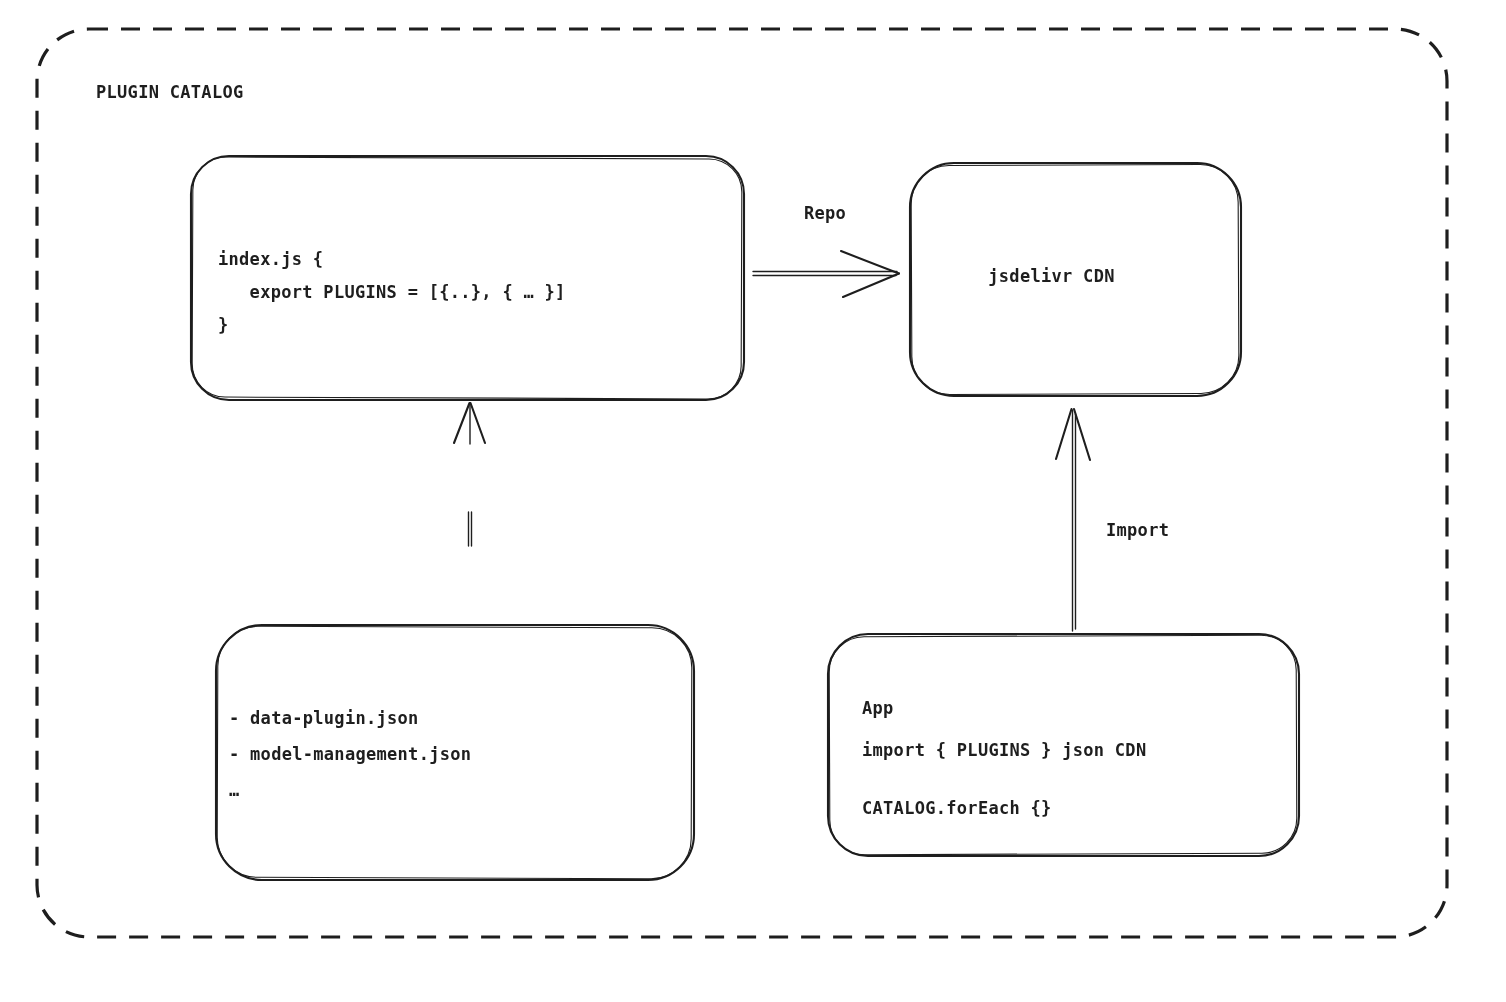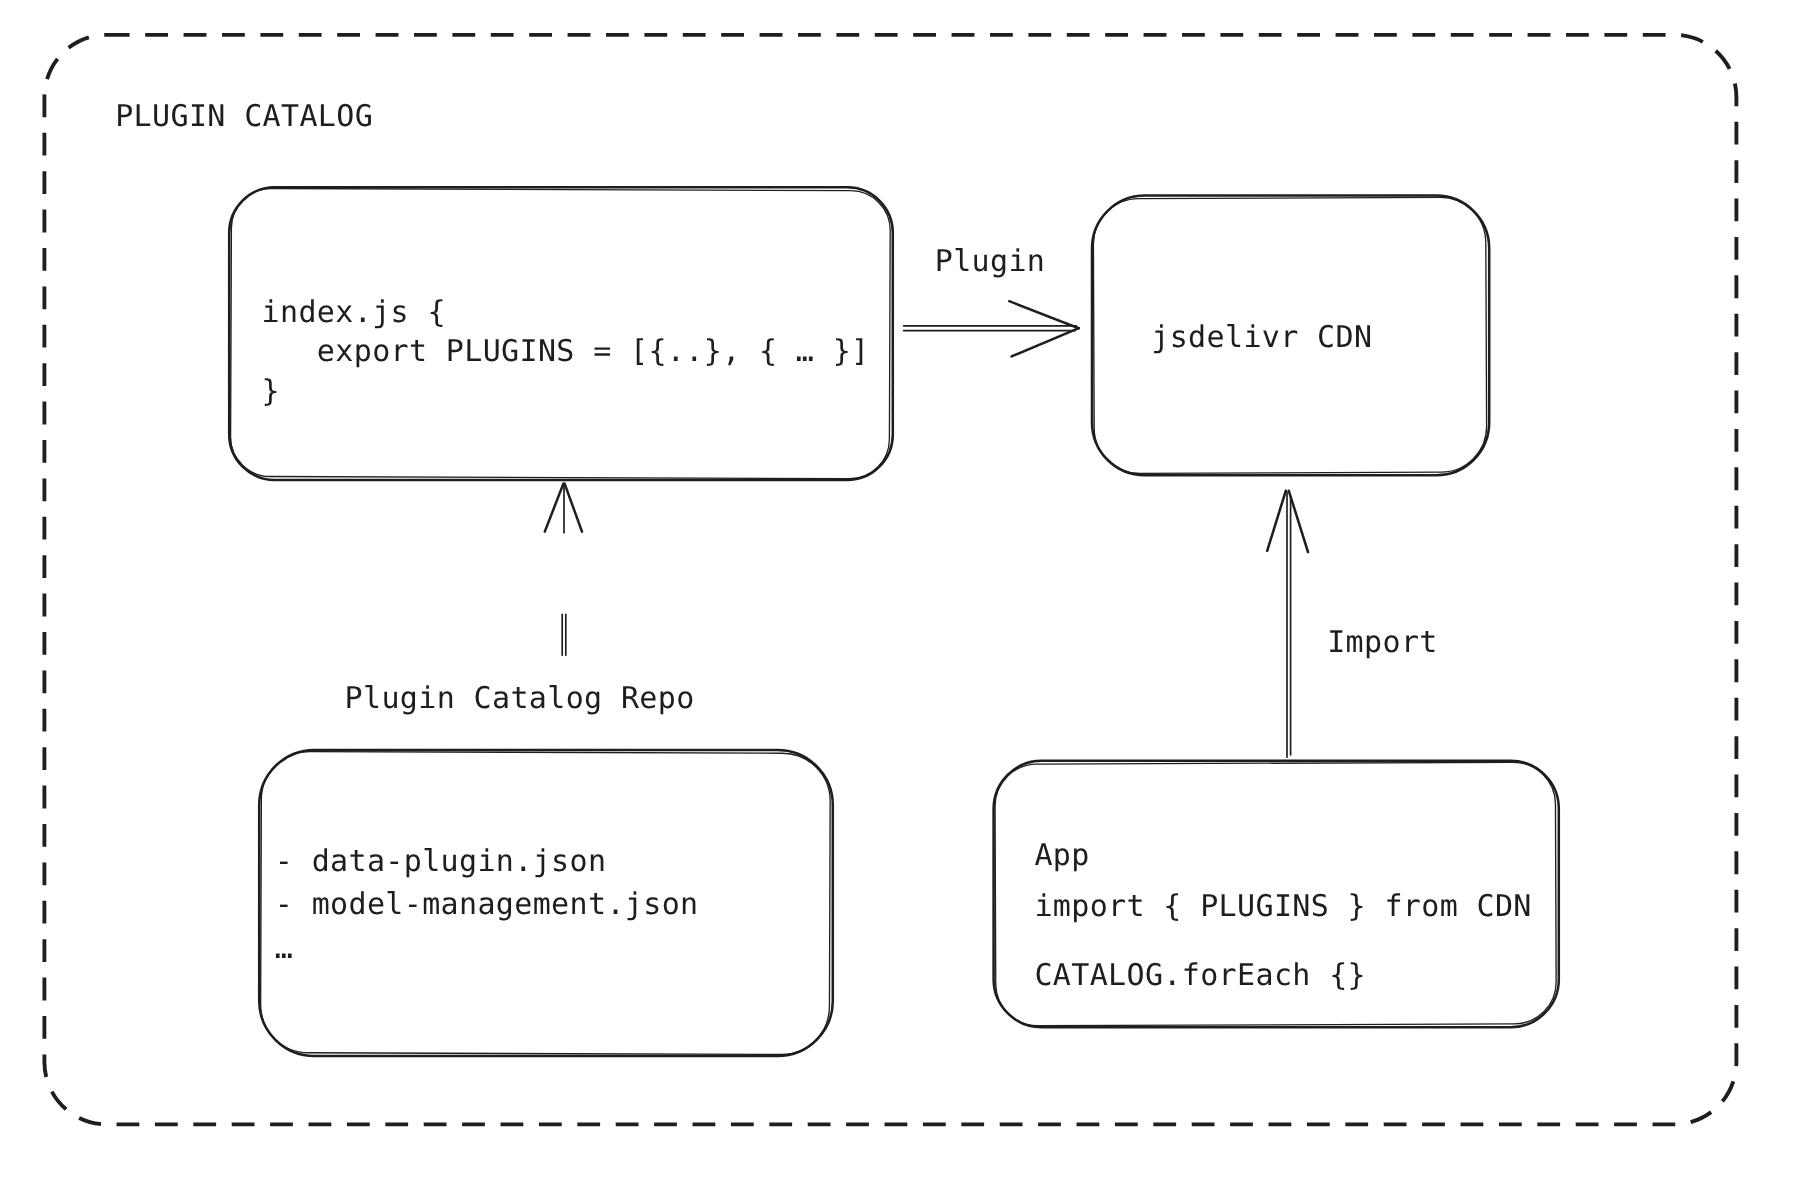--- a/index.html
+++ b/index.html
@@ -13,22 +13,22 @@
   }
   svg.layer { position:absolute; left:0; top:0; width:1506px; height:1002px; }
   svg.layer * { fill:none; stroke:#1e1e1e; }
   .frame-rect { stroke-width:3.2; stroke-dasharray:19 13; }
   .r1 { stroke-width:2.1; }
   .r2 { stroke-width:1.1; }
   .a1 { stroke-width:2.1; stroke-linecap:round; }
   .a2 { stroke-width:1.4; stroke-linecap:round; }
   .txt {
     position:absolute;
-    font-size:25px;
-    font-weight:400;
+    font-size:17px;
+    font-weight:700;
     line-height:1.3;
     white-space:pre;
     letter-spacing:0.3px;
   }
   .center { text-align:center; }
   pre.txt { margin:1px; }
   .diagram-title { left:96px; top:81px; }
   .npm-title   { left:191px; top:192px; width:553px; }
   .npm-code    { left:217px; top:242px; line-height:33px; }
   .cache-label { left:753px; top:202px; width:144px; }
@@ -94,28 +94,27 @@
       <path class="a1" d="M1090 460 L1074 409"></path>
     </g>
   </svg>
 
   <div class="txt diagram-title">PLUGIN CATALOG</div>
 
   <pre class="txt npm-code">index.js {
    export PLUGINS = [{..}, { … }]
 }</pre>
 
-  <div class="txt center cache-label">Plugin</div>
+  <div class="txt center cache-label">Repo</div>
 
   <div class="txt center cdn-label">jsdelivr CDN</div>
 
 
-  <div class="txt center repo-title">Plugin Catalog Repo</div>
   <pre class="txt repo-code">- data-plugin.json
 - model-management.json
 …</pre>
 
   <div class="txt app-title">App</div>
-  <div class="txt app-line1">import { PLUGINS } from CDN</div>
+  <div class="txt app-line1">import { PLUGINS } json CDN</div>
   <div class="txt app-line2">CATALOG.forEach {}</div>
 
   <div class="txt import-label">Import</div>
 </div>
 
 </body></html>

